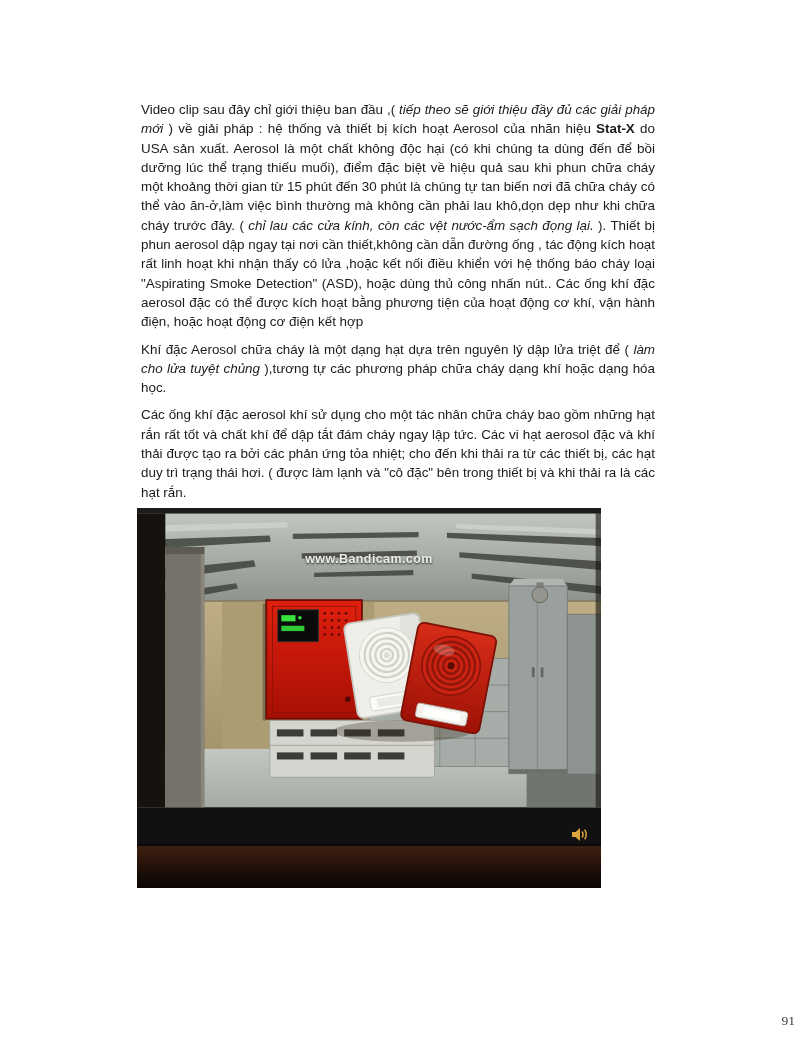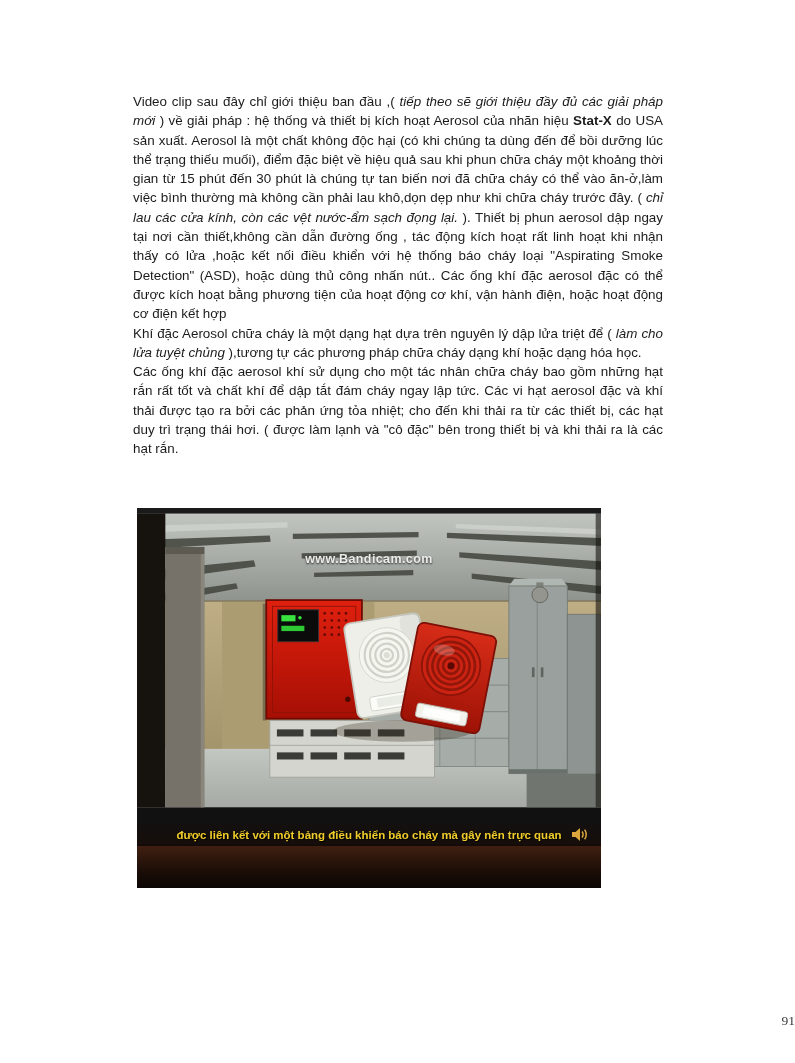--- a/index.html
+++ b/index.html
@@ -12,21 +12,21 @@
     overflow: hidden;
   }
   .text-block {
     position: absolute;
     left: 133px; top: 92px; width: 530px;
     color: var(--text, #1b1b1b);
     font-size: 13.4px;
     line-height: 19.3px;
     text-align: justify;
   }
-  .text-block p { margin: 0; }
+  .text-block p { margin: 8px; }
   .i { font-style: italic; }
   .b { font-weight: bold; }
 
   .video-frame {
     position: absolute;
     left: 137px; top: 508px;
     width: 464px; height: 380px;
     background: #0a0a0a;
     overflow: hidden;
   }
@@ -228,23 +228,20 @@
         <rect x="-29" y="34" width="58" height="16" rx="3" fill="#f3f3ee" stroke="#b5b5ae"></rect>
         <rect x="-21" y="37" width="42" height="10" fill="#ffffff" opacity="0.85"></rect>
       </g>
 
       <rect x="518" y="6" width="6" height="332" fill="rgba(20,18,14,0.6)"></rect>
       <rect x="0" y="0" width="524" height="6" fill="#1b1b1b"></rect>
     </svg>
 
     <div class="watermark">www.Bandicam.com</div>
 
-    <div class="subtitle-bar">
-      <span class="subtitle-text">được liên kết với một bảng điều khiển báo cháy mà gây nên trực quan</span>
-    </div>
 
     <svg class="speaker" width="18" height="15" viewBox="0 0 18 15">
       <polygon points="1,5 4.5,5 9,1 9,14 4.5,10 1,10" fill="#dca63c"></polygon>
       <path d="M11,4.5 q2.2,3 0,6" stroke="#dca63c" fill="none" stroke-width="1.5"></path>
       <path d="M13.6,2.6 q3.4,4.8 0,9.6" stroke="#dca63c" fill="none" stroke-width="1.5"></path>
     </svg>
 
     <div class="bottom-band"></div>
   </div>
 

